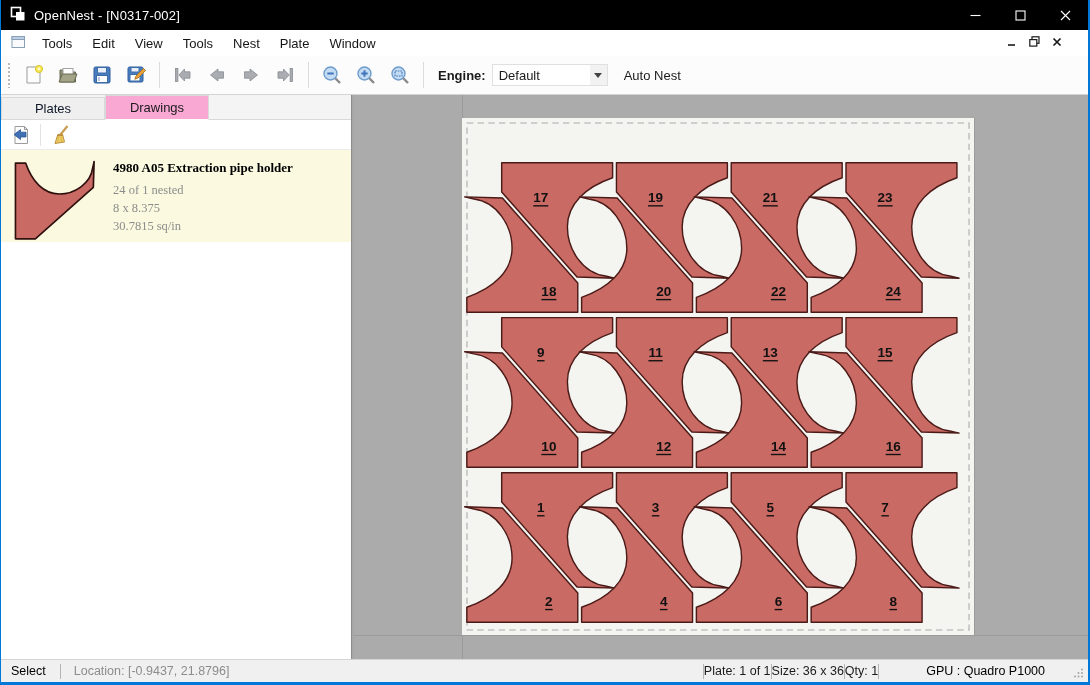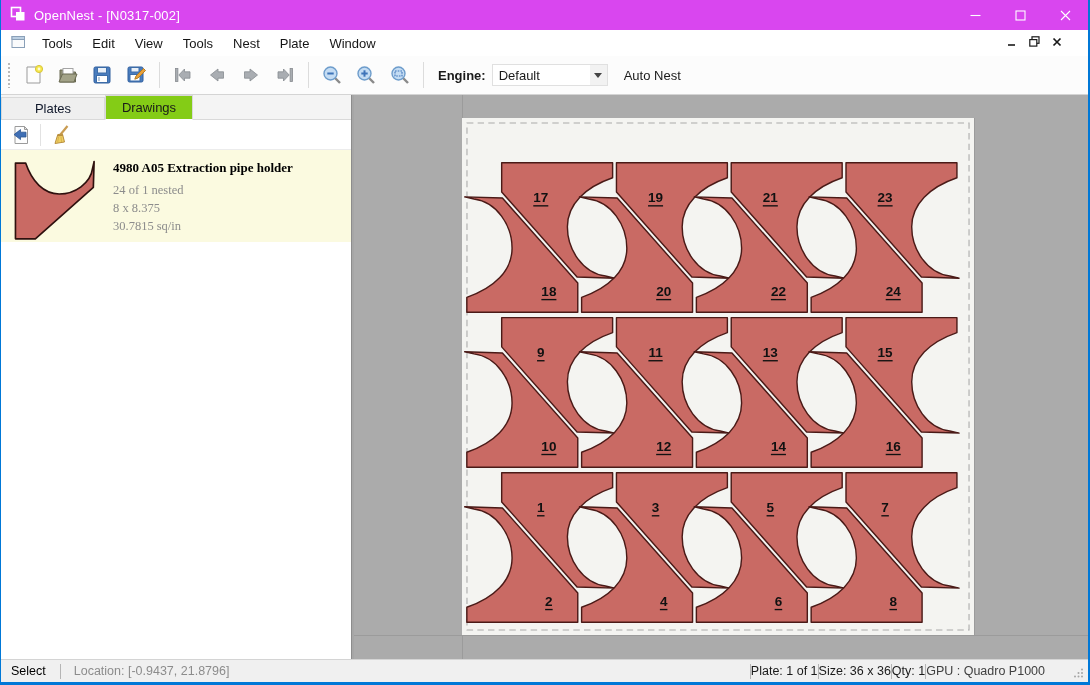--- a/index.html
+++ b/index.html
@@ -3,21 +3,21 @@
 <meta charset="utf-8">
 <style>
   * { margin:0; padding:0; box-sizing:border-box; }
   html,body { width:1090px; height:685px; overflow:hidden; }
   body { font-family:"Liberation Sans", sans-serif; font-size:12px; color:#1a1a1a; background:#fff; }
 
   .window { width:1090px; height:685px; display:flex; flex-direction:column;
             border-left:1px solid #0078D7; border-right:2px solid #0078D7; border-bottom:3px solid #0078D7; }
 
   
-  .titlebar { height:30px; background:#d946ef; color:#fff; display:flex; align-items:center; flex:0 0 auto; }
+  .titlebar { height:30px; background:#000000; color:#fff; display:flex; align-items:center; flex:0 0 auto; }
   .titlebar .app-ico { margin:0 8px 0 9px; }
   .titlebar .title { font-size:13px; letter-spacing:.2px; }
   .win-btns { margin-left:auto; display:flex; height:100%; }
   .win-btn { width:45px; height:100%; display:flex; align-items:center; justify-content:center; }
 
   
   .menubar { height:26px; background:#ffffff; display:flex; align-items:center; flex:0 0 auto; }
   .menubar .mdi-ico { margin:0 6px 0 10px; }
   .menu-item { padding:4px 10px; font-size:13px; color:#151515; }
   .mdi-ctrls { margin-left:auto; display:flex; align-items:center; gap:12px; padding-right:26px; }
@@ -36,21 +36,21 @@
   .caret-down { width:0; height:0; border-left:4px solid transparent; border-right:4px solid transparent; border-top:5px solid #444; }
   .autonest { margin-left:10px; font-size:13px; padding:4px 6px; }
 
   
   .main { flex:1 1 auto; display:flex; min-height:0; }
 
   .leftpanel { width:350px; background:#fff; display:flex; flex-direction:column; }
   .tabstrip { height:25px; background:#F4F4F4; display:flex; align-items:flex-end; border-bottom:1px solid #D9D9D9; }
   .tab { padding:0 12px; display:flex; align-items:center; justify-content:center; font-size:13px; }
   .tab.inactive { height:22px; width:104px; background:#EFEFEF; border:1px solid #D9D9D9; border-bottom:none; color:#0f172a; }
-  .tab.active { height:25px; width:88px; background:#84cc16; border:1px solid #D9D9D9; border-bottom:1px solid #fff; margin-bottom:-1px;text-align:center; }
+  .tab.active { height:25px; width:104px; background:#f9a8d4; border:1px solid #D9D9D9; border-bottom:1px solid #fff; margin-bottom:-1px;text-align:center; }
   .panel-toolbar { height:30px; display:flex; align-items:center; padding-left:6px; border-bottom:1px solid #ECECEC; background:#fff; }
   .pt-btn { width:28px; height:26px; display:flex; align-items:center; justify-content:center; }
   .pt-sep { width:1px; height:22px; background:#E2E2E2; margin:0 5px; }
 
   .drawing-item { background:#FBFAE0; display:flex; padding:8px 18px 8px 8px; height:92px;font-family:Liberation Serif, serif; }
   .drawing-thumb { flex:0 0 auto; margin:0 12px 0 2px; }
   .drawing-info { padding-top:2px; }
   .drawing-title { font-size:13px; font-weight:bold; color:#000; margin-bottom:5px; }
   .drawing-line { font-size:12.5px; color:#8C8C8C; line-height:18px; }
   .panel-rest { flex:1; background:#fff; }
@@ -64,21 +64,21 @@
   .plate svg { position:absolute; inset:0; width:100%; height:100%; }
   .plate text { font-family:"Liberation Sans", sans-serif; font-weight:bold; }
 
   
   .statusbar { height:23px; background:#F0F0F0; border-top:1px solid #D4D4D4; display:flex; align-items:center; flex:0 0 auto; font-size:12.5px; }
   .sb-sep { width:1px; height:15px; background:#B5B5B5; }
   .sb-mode { margin:0 14px 0 10px; color:#000; }
   .sb-loc { margin-left:13px; color:#8C8C8C; }
   .sb-right { margin-left:auto; display:flex; align-items:center; }
   .sb-item { color:#1a1a1a; }
-  .sb-gpu { color:#404040; }
+  .sb-gpu { color:#000000;margin-left:47px; }
   .sb-grip { margin:6px 4px 0 28px; }
 </style>
 </head>
 <body>
 
 <div class="window">
 
   <div class="titlebar">
     <span class="app-ico">
       <svg width="16" height="16" viewBox="0 0 16 16">

